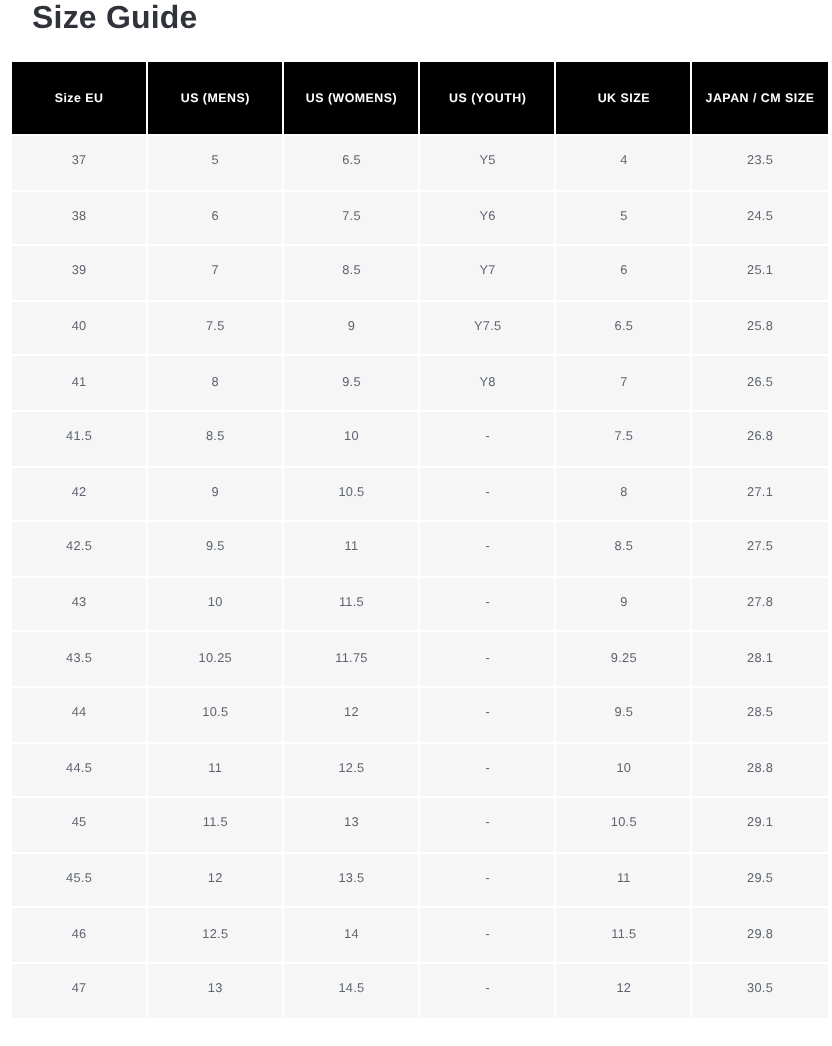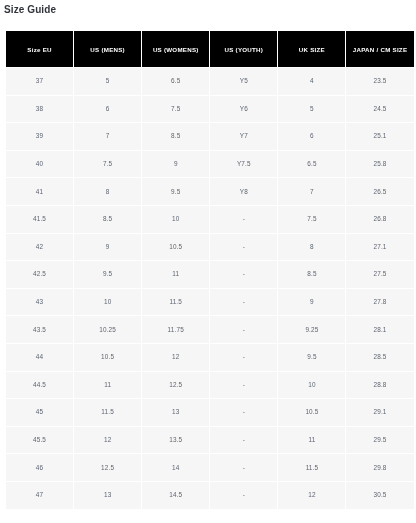--- a/index.html
+++ b/index.html
@@ -17,23 +17,23 @@
   }
   .page {
     position: relative;
     width: 416px;
     height: 523px;
     box-sizing: border-box;
     padding: 0;
   }
   .page-title {
     position: absolute;
-    left: 4px;
+    left: 16px;
     top: 3px;
-    font-size: 10px;
+    font-size: 16px;
     font-weight: bold;
     color: #30343a;
     letter-spacing: 0.1px;
     line-height: 14px;
   }
   .size-table {
     position: absolute;
     left: 5px;
     top: 30px;
     width: 407px;

